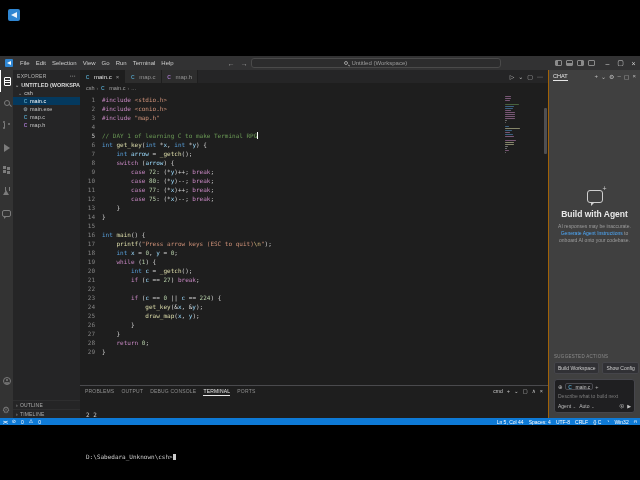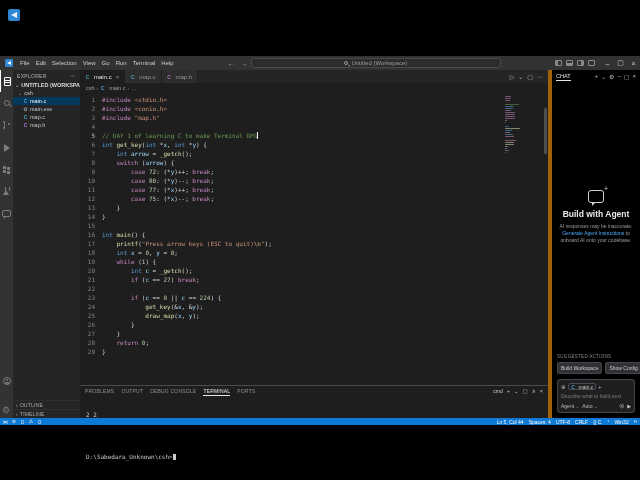--- a/index.html
+++ b/index.html
@@ -136,21 +136,21 @@
   .ptab { font-size:5px; color:#8f8f8f; margin-right:7px; letter-spacing:.2px; padding:1px 0; }
   .ptab.active { color:#e7e7e7; border-bottom:1px solid #e7e7e7; }
   .p-actions { margin-left:auto; display:flex; align-items:center; gap:4px; color:#c0c0c0;
     font-size:5.5px; }
   .p-shell { color:#cccccc; font-size:5px; }
   .term { flex:1; padding:1px 6px; font-family:"DejaVu Sans Mono", monospace; font-size:6px;
     line-height:7px; color:#cccccc; white-space:pre; }
   .tcur { display:inline-block; width:3px; height:6px; background:#cccccc; vertical-align:-1px; }
 
   
-  .chat { width:92px; background:#000000; border-left:4px solid #a16207; display:flex;
+  .chat { width:92px; background:#404040; border-left:1px solid #a16207; display:flex;
     flex-direction:column; flex-shrink:0; }
   .chat-head { height:13px; display:flex; align-items:center; padding:0 4px; flex-shrink:0; }
   .chat-tab { font-size:5.5px; color:#e6e6e6; border-bottom:1px solid #e6e6e6; padding:1px 0; }
   .chat-head-icons { margin-left:auto; display:flex; gap:3px; color:#bdbdbd; font-size:6px; }
   .chat-body { flex:1; display:flex; flex-direction:column; align-items:center;
     justify-content:center; padding:0 5px; text-align:center; }
   .chat-hero-icon { width:16px; height:13px; border:1px solid #cfcfcf; border-radius:3px;
     position:relative; margin-bottom:6px; }
   .chat-hero-icon::before { content:""; position:absolute; left:3px; bottom:-4px; width:0; height:0;
     border-top:4px solid #cfcfcf; border-right:4px solid transparent; }

